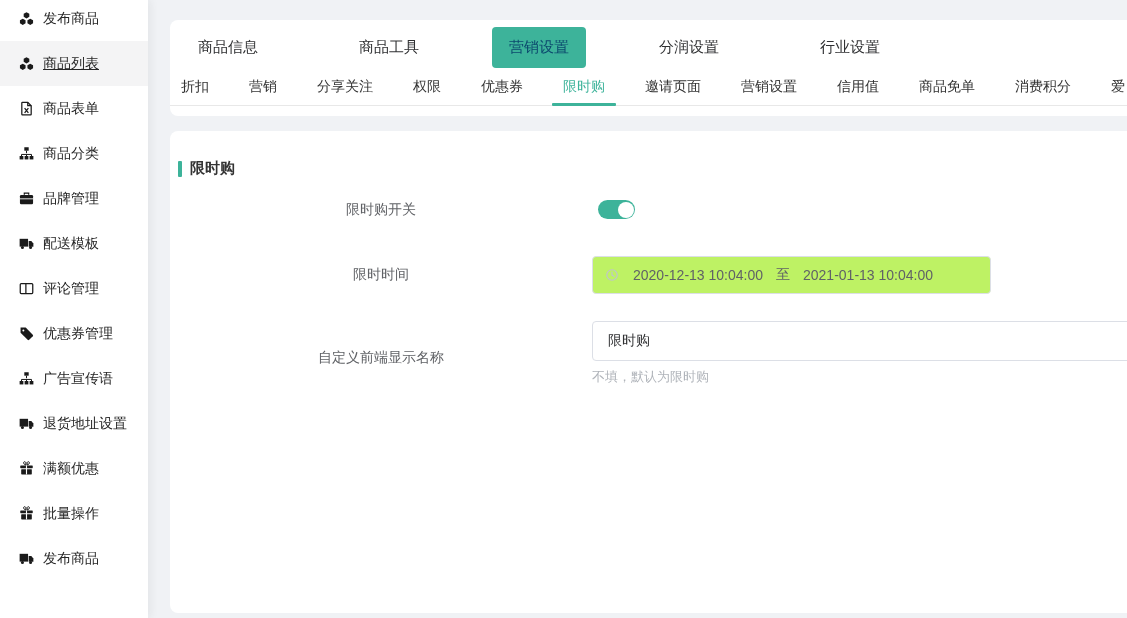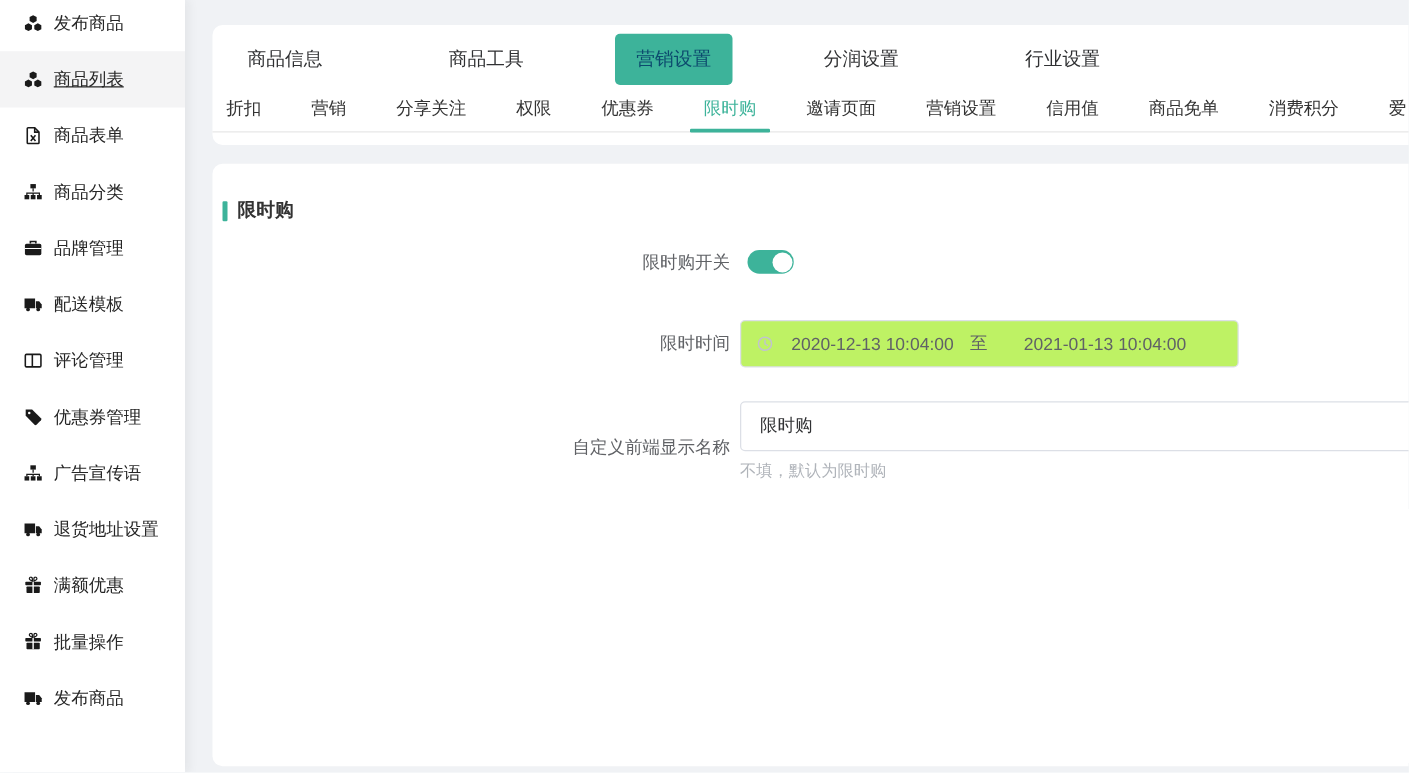--- a/index.html
+++ b/index.html
@@ -35,21 +35,21 @@
                           height:3px; background:var(--accent); border-radius:1px; }
 
   
   .content-panel { margin-top:15px; height:482px; padding:28px 0 0 8px; overflow:hidden; }
   .section-header { display:flex; align-items:center; }
   .accent-bar { width:4px; height:16px; background:var(--accent); margin-right:8px; border-radius:1px; }
   .section-title { font-size:15px; font-weight:bold; color:#333; }
 
   .form-row { display:flex; align-items:center; }
   .form-row.top-align { align-items:flex-start; }
-  .form-label { width:406px; flex:0 0 406px; text-align:right; font-size:14px; color:#606266;
+  .form-label { width:406px; flex:0 0 406px; text-align:center; font-size:14px; color:#606266;
                 white-space:nowrap; }
   .gap { width:8px; flex:0 0 8px; }
   .row-switch { margin-top:22px; }
   .row-time { margin-top:37px; }
   .row-name { margin-top:27px; }
 
   
   .toggle { position:relative; width:37px; height:19px; border-radius:10px; background:var(--accent);
             cursor:pointer; margin-left:6px; }
   .toggle .knob { position:absolute; top:1.5px; right:1.5px; width:16px; height:16px;
@@ -259,21 +259,21 @@
         <div class="gap"></div>
         <div class="date-box">
           <span class="clock">
             <svg viewBox="0 0 24 24">
                 <circle cx="12" cy="12" r="9" fill="none" stroke="currentColor" stroke-width="2"></circle>
                 <path d="M12 7v5.2l3.4 2" fill="none" stroke="currentColor" stroke-width="2" stroke-linecap="round"></path>
               </svg>
           </span>
           <span class="date-text">2020-12-13 10:04:00</span>
           <span class="date-sep">至</span>
-          <span class="date-text" style="margin-left:16px">2021-01-13 10:04:00</span>
+          <span class="date-text" style="margin-left:0">2021-01-13 10:04:00</span>
         </div>
       </div>
 
       <div class="form-row row-name top-align">
         <div class="form-label" style="margin-top:28px">自定义前端显示名称</div>
         <div class="gap"></div>
         <div class="name-wrap">
           <input class="name-input" type="text" value="限时购" style="">
           <div class="hint">不填，默认为限时购</div>
         </div>

